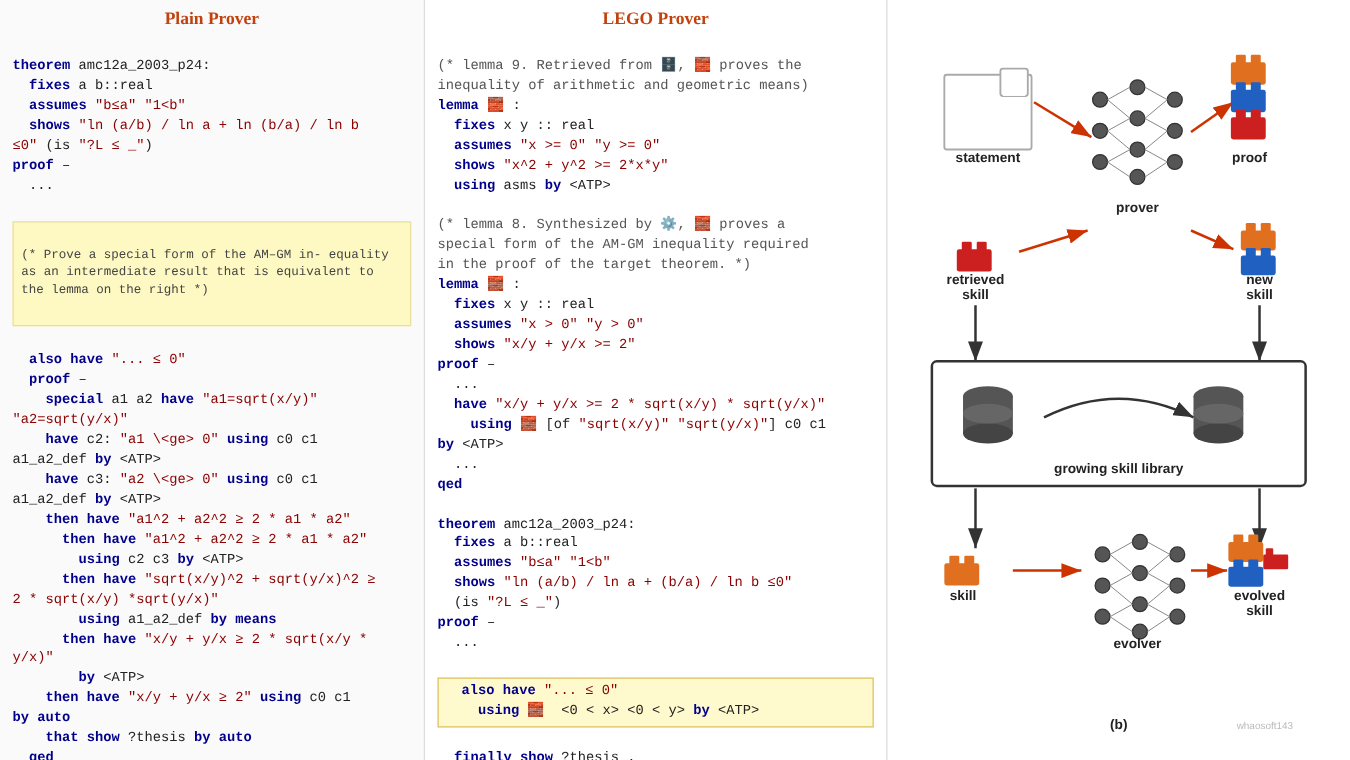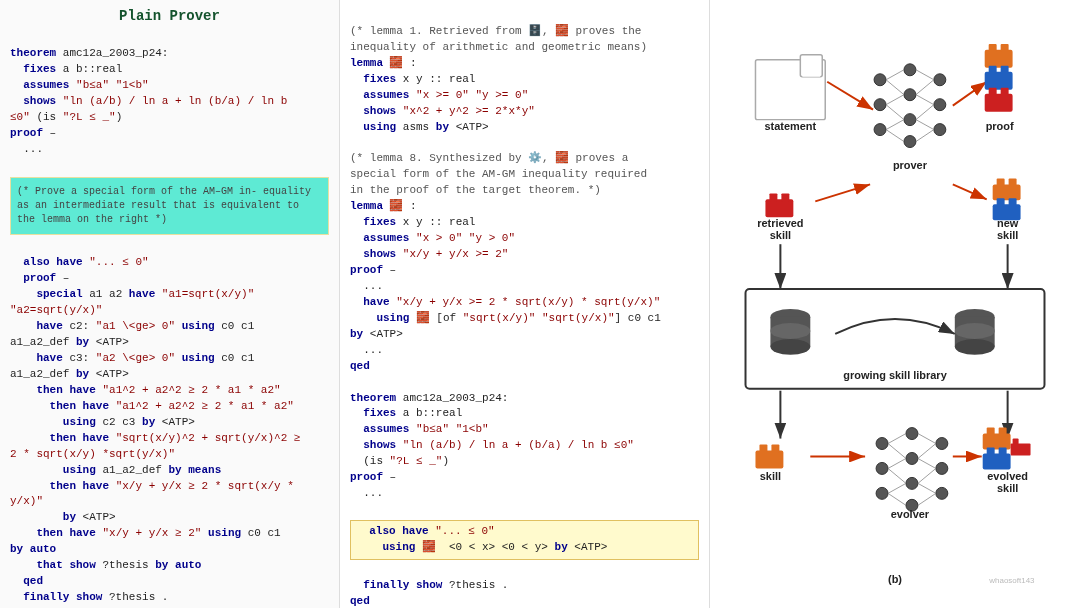--- a/index.html
+++ b/index.html
@@ -21,40 +21,40 @@
     
     .plain-prover {
       width: 340px;
       padding: 8px 10px;
       border-right: 1px solid #ddd;
       background: #fafafa;
       overflow: hidden;
     }
     .panel-title {
       text-align: center;
-      font-family: Liberation Mono, monospace;
+      font-family: Liberation Serif, serif;
       font-size: 14px;
       font-weight: bold;
       margin-bottom: 6px;
-      color: #14532d;
+      color: #c2410c;
     }
     .code-block {
       font-family: 'Courier New', monospace;
       font-size: 11px;
       line-height: 1.45;
       color: #222;
       white-space: pre-wrap;
       background: transparent;
     }
     .code-block .kw { color: #00008b; font-weight: bold; }
     .code-block .str { color: #8b0000; }
     .comment-box {
-      background: #5eead4;
+      background: #fef9c3;
       border: 1px solid #e8e0a0;
-      padding: 7px 6px;
+      padding: 20px 6px;
       margin: 4px 0;
       font-family: 'Courier New', monospace;
       font-size: 10px;
       line-height: 1.4;
       color: #444;
     }
     
     .lego-prover {
       width: 370px;
       padding: 8px 10px;
@@ -131,22 +131,23 @@
     <span class="kw">then have</span> <span class="str">"x/y + y/x ≥ 2"</span> <span class="kw">using</span> c0 c1
 <span class="kw">by auto</span>
     <span class="kw">that show</span> ?thesis <span class="kw">by auto</span>
   <span class="kw">qed</span>
   <span class="kw">finally show</span> ?thesis .
 <span class="kw">qed</span>
     </div>
   </div>
 
   <div class="lego-prover">
+    <div class="panel-title">LEGO Prover</div>
     <div class="code-block">
-<span style="color:#555">(* lemma 1. Retrieved from 🗄️, 🧱 proves the
+<span style="color:#555">(* lemma 9. Retrieved from 🗄️, 🧱 proves the
 inequality of arithmetic and geometric means)</span>
 <span class="kw">lemma</span> 🧱 :
   <span class="kw">fixes</span> x y :: real
   <span class="kw">assumes</span> <span class="str">"x &gt;= 0"</span> <span class="str">"y &gt;= 0"</span>
   <span class="kw">shows</span> <span class="str">"x^2 + y^2 &gt;= 2*x*y"</span>
   <span class="kw">using</span> asms <span class="kw">by</span> &lt;ATP&gt;
 
 <span style="color:#555">(* lemma 8. Synthesized by ⚙️, 🧱 proves a
 special form of the AM-GM inequality required
 in the proof of the target theorem. *)</span>

